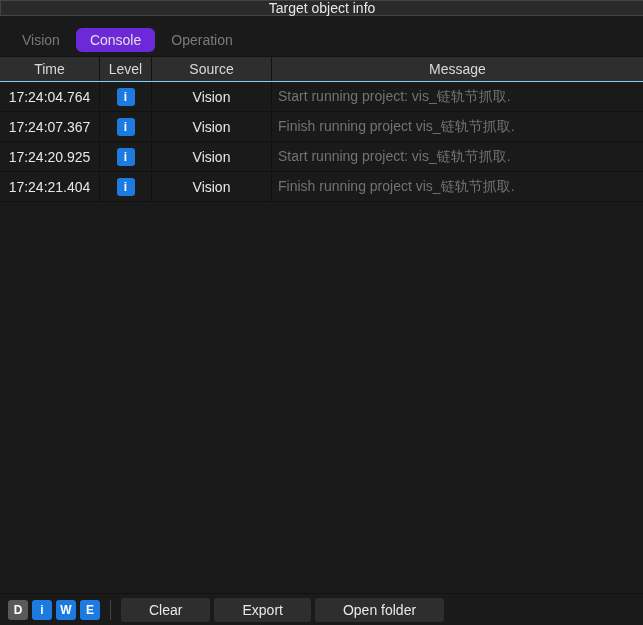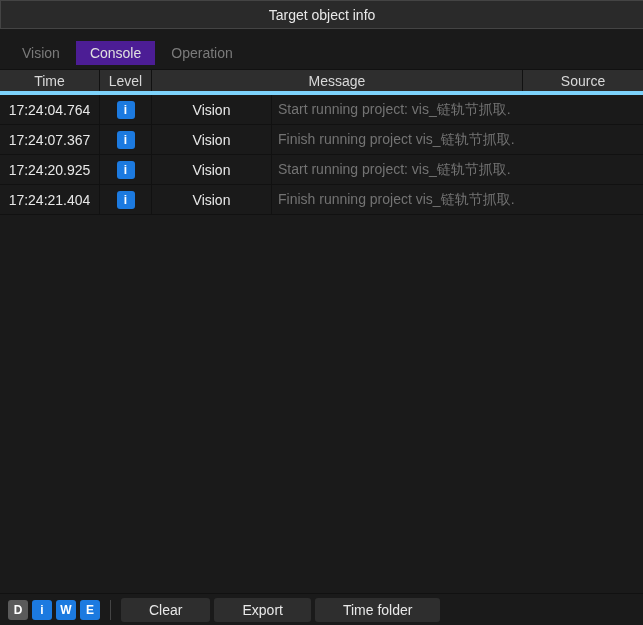--- a/index.html
+++ b/index.html
@@ -14,21 +14,21 @@
       font-family: Arial, "Microsoft YaHei", sans-serif;
       font-size: 14px;
       color: #ddd;
       overflow: hidden;
       display: flex;
       flex-direction: column;
     }
     
     .top-tabs {
       display: flex;
-      height: 29px;
+      height: 16px;
       flex-shrink: 0;
       gap: 27px;
     }
     .top-tab {
       flex: 1;
       background: #2a2a2a;
       color: #e8e8e8;
       display: flex;
       align-items: center;
       justify-content: center;
@@ -56,31 +56,31 @@
     .sub-tab {
       padding: 4px 14px;
       background: transparent;
       color: #7a7a7a;
       cursor: pointer;
       font-size: 14px;
       display: flex;
       align-items: center;
     }
     .sub-tab.active {
-      background: #4c1d95;
+      background: #6d28d9;
       color: #e0e0e0;
-      border-radius: 0;
+      border-radius: 6px;
     }
     
     .table-header {
       display: flex;
       height: 26px;
       background: #2e2e2e;
       border-top: 1px solid #111;
-      border-bottom: 4px solid #7dd3fc;
+      border-bottom: 1px solid #7dd3fc;
       flex-shrink: 0;
       margin-top: 4px;
     }
     .th {
       display: flex;
       align-items: center;
       justify-content: center;
       color: #d8d8d8;
       font-size: 14px;
       border-right: 1px solid #111;
@@ -181,22 +181,22 @@
 
 <div class="sub-tabs">
   <div class="sub-tab">Vision</div>
   <div class="sub-tab active">Console</div>
   <div class="sub-tab">Operation</div>
 </div>
 
 <div class="table-header">
   <div class="th col-time">Time</div>
   <div class="th col-level">Level</div>
+  <div class="th col-source">Source</div>
   <div class="th col-message">Message</div>
-  <div class="th col-source">Source</div>
 </div>
 
 <div class="table-body" id="tbody">
     <div class="row">
       <div class="cell col-time">17:24:04.764</div>
       <div class="cell col-level">
         <div class="info-icon">i</div>
       </div>
       <div class="cell col-source">Vision</div>
       <div class="cell col-message">Start running project: vis_链轨节抓取.</div>
@@ -228,14 +228,14 @@
   </div>
 
 <div class="footer">
   <div class="filter-btn filter-d">D</div>
   <div class="filter-btn filter-i">i</div>
   <div class="filter-btn filter-w">W</div>
   <div class="filter-btn filter-e">E</div>
   <div class="footer-sep"></div>
   <button class="footer-btn">Clear</button>
   <button class="footer-btn">Export</button>
-  <button class="footer-btn">Time folder</button>
+  <button class="footer-btn">Open folder</button>
 </div>
 
 </body></html>

